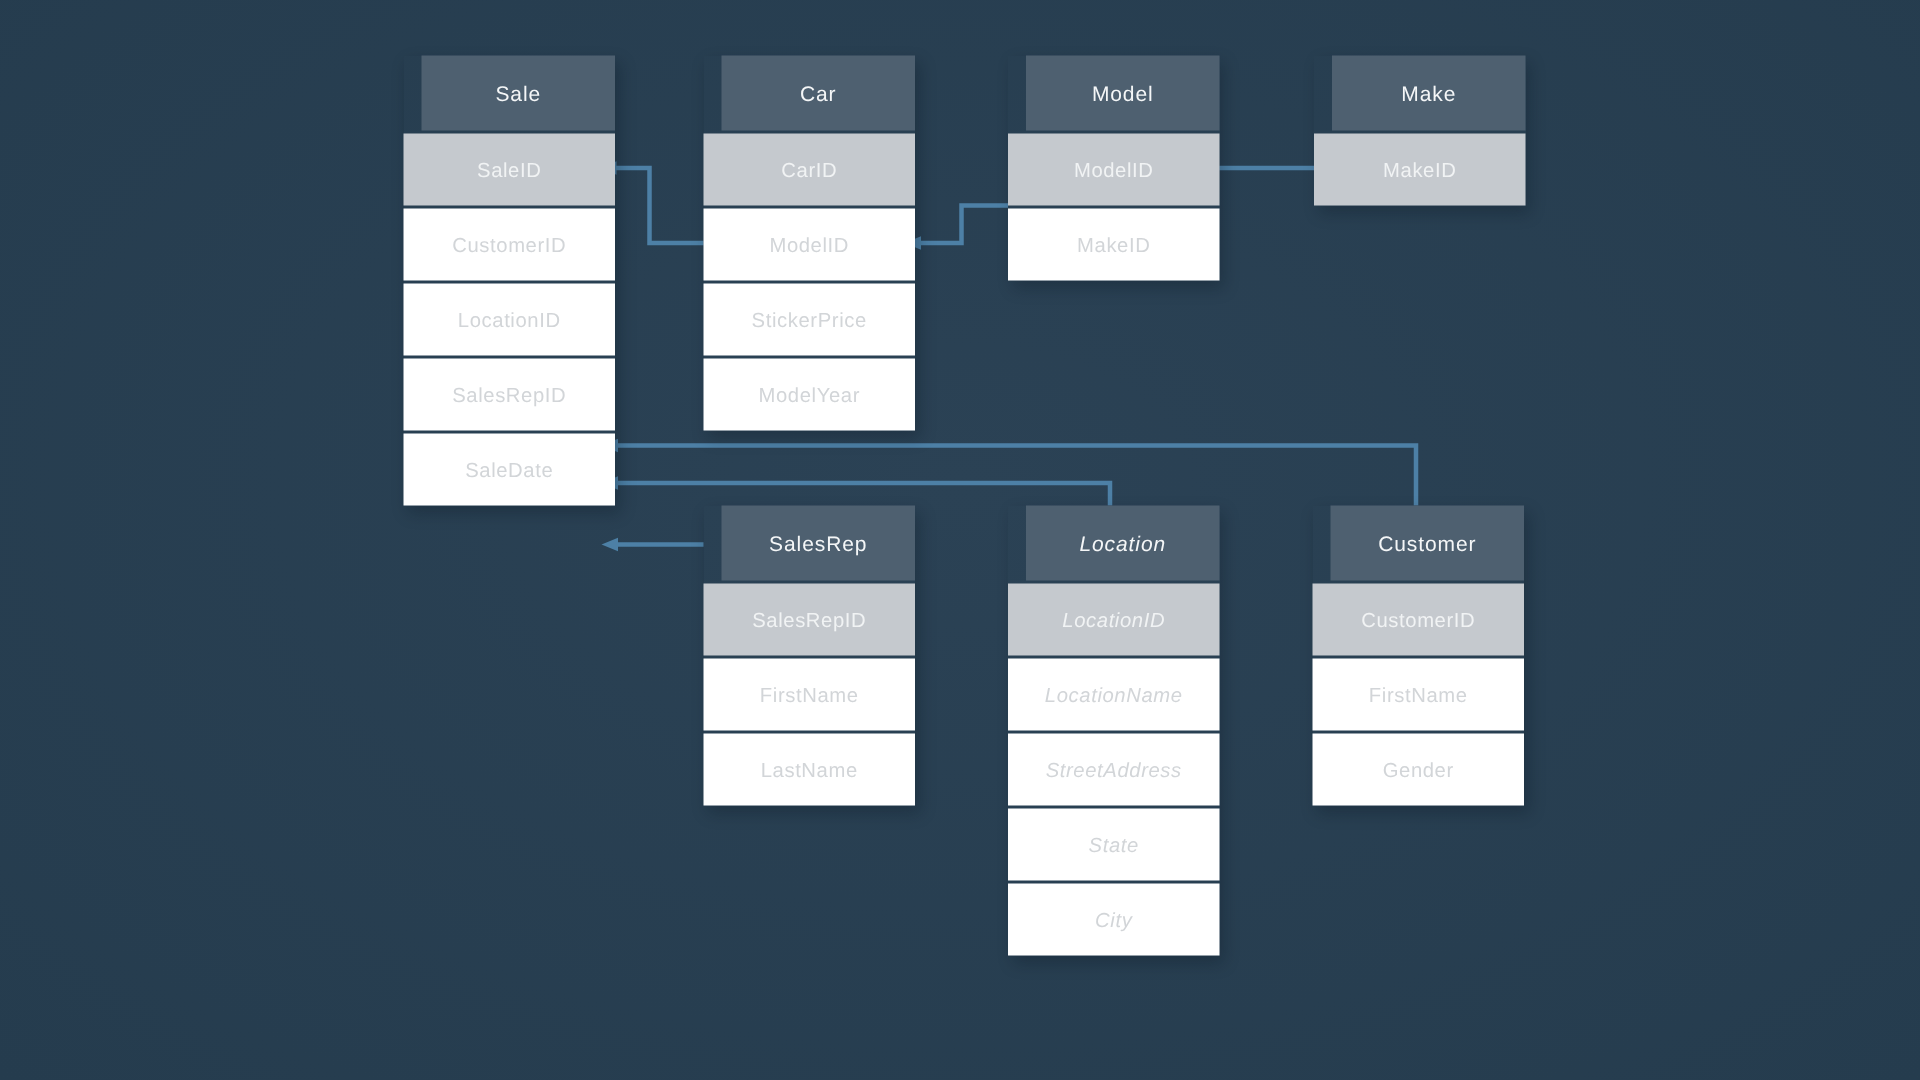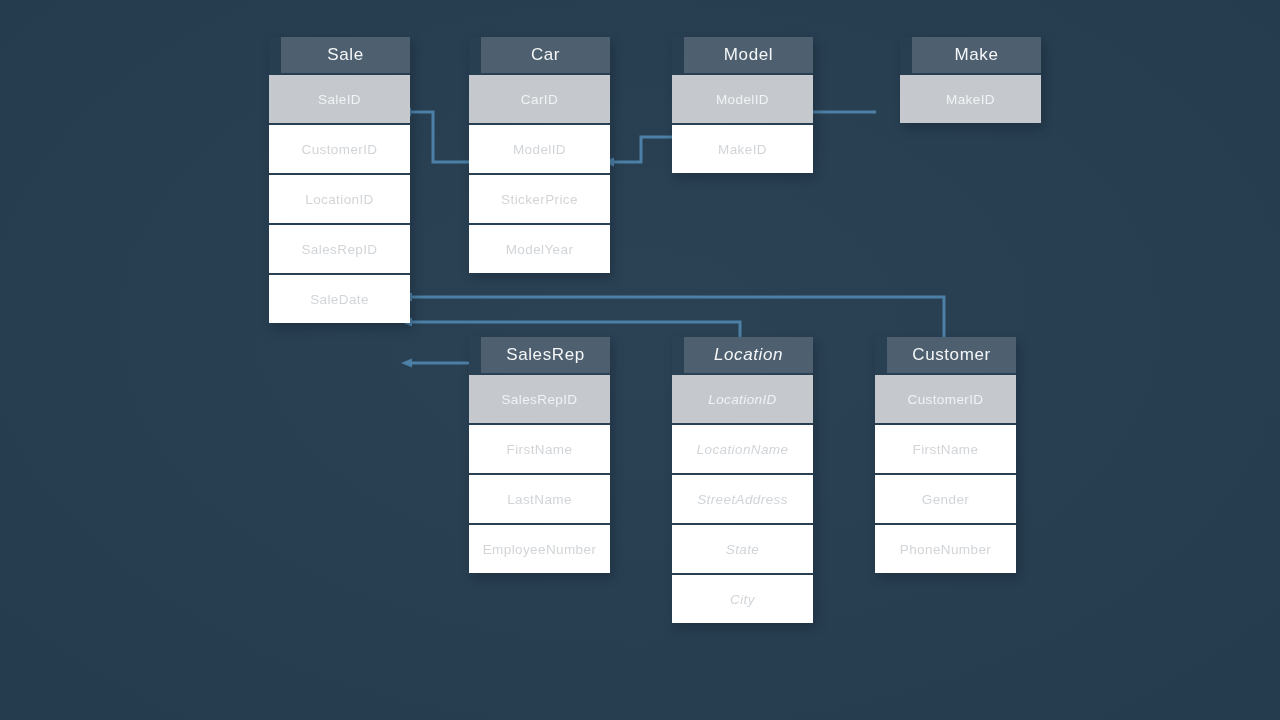--- a/index.html
+++ b/index.html
@@ -10,23 +10,23 @@
   }
   .canvas{position:relative;width:1280px;height:720px;}
   .wires{position:absolute;left:0;top:0;width:1280px;height:720px;pointer-events:none;}
   .wires path{fill:none;stroke:var(--line,#4d80a6);stroke-width:3px;}
   .wires polygon{fill:var(--line,#4d80a6);stroke:none;}
   .table{
     position:absolute;width:141px;
     box-shadow:3px 5px 10px rgba(8,18,28,.28);
   }
   .thead{
-    height:36px;background:var(--header,#4e6070);color:var(--headerText,#f4f6f7);
+    height:50px;background:var(--header,#4e6070);color:var(--headerText,#f4f6f7);
     display:flex;align-items:center;justify-content:center;
-    font-size:17px;letter-spacing:.6px;margin-left:12px;
+    font-size:14px;letter-spacing:.6px;margin-left:12px;
   }
   .trow{
     height:48px;margin-top:2px;background:var(--row,#ffffff);color:var(--rowText,#d2d5d8);
     display:flex;align-items:center;justify-content:center;
     font-size:13.5px;letter-spacing:.4px;white-space:nowrap;
   }
   .trow.key{background:var(--keyRow,#c5c9ce);color:var(--keyText,#f1f3f4);}
 </style>
 </head>
 <body>
@@ -68,41 +68,39 @@
         <div class="trow key">CarID</div>
         <div class="trow">ModelID</div>
         <div class="trow">StickerPrice</div>
         <div class="trow">ModelYear</div>
       </div>
       <div class="table" style="left: 672px; top: 37px;">
         <div class="thead">Model</div>
         <div class="trow key">ModelID</div>
         <div class="trow">MakeID</div>
       </div>
-      <div class="table" style="left: 900px; top: 37px;">
+      <div class="table" style="left: 876px; top: 37px;">
         <div class="thead">Make</div>
         <div class="trow key">MakeID</div>
       </div>
       <div class="table" style="left: 469px; top: 337px;">
         <div class="thead">SalesRep</div>
         <div class="trow key">SalesRepID</div>
         <div class="trow">FirstName</div>
         <div class="trow">LastName</div>
-        <div class="trow">EmployeeNumber</div>
       </div>
       <div class="table" style="left: 672px; top: 337px; font-style: italic;">
         <div class="thead">Location</div>
         <div class="trow key">LocationID</div>
         <div class="trow">LocationName</div>
         <div class="trow">StreetAddress</div>
         <div class="trow">State</div>
         <div class="trow">City</div>
       </div>
       <div class="table" style="left: 875px; top: 337px;">
         <div class="thead">Customer</div>
         <div class="trow key">CustomerID</div>
         <div class="trow">FirstName</div>
         <div class="trow">Gender</div>
-        <div class="trow">PhoneNumber</div>
       </div>
     </div>
 
 </div>
 
 </body></html>

